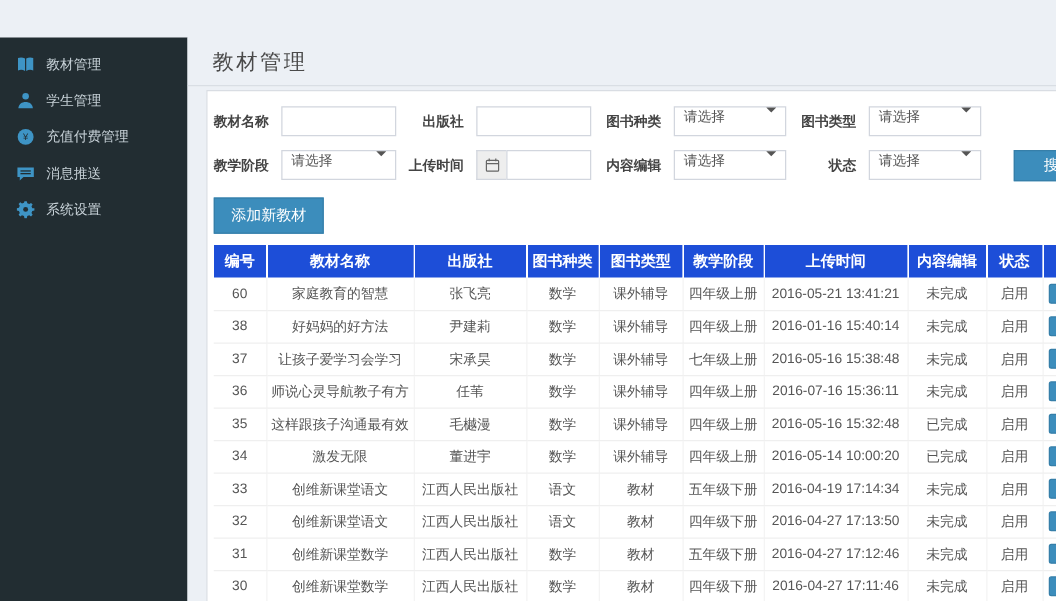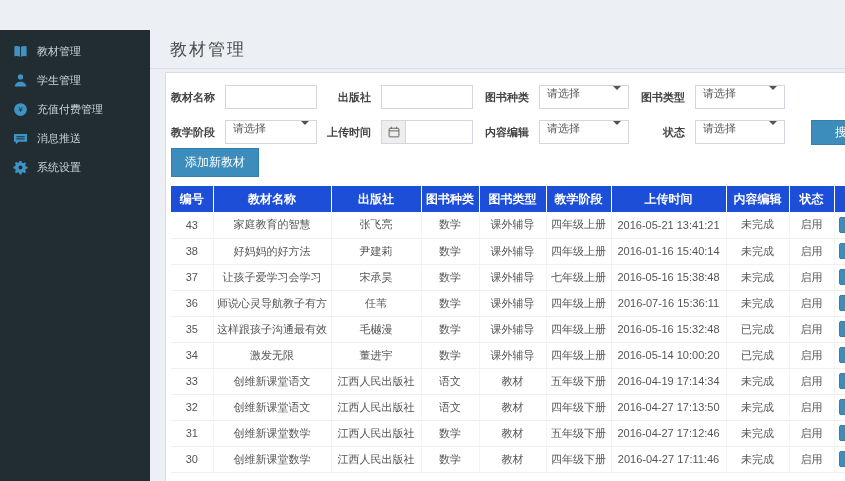--- a/index.html
+++ b/index.html
@@ -38,21 +38,21 @@
   .f-input { width:100%; height:24px; border:1px solid #d2d6de; padding:0 5px; font-size:11px; font-family:inherit; color:#555; }
   .f-select { height:24px; border:1px solid #d2d6de; background:#fff; display:flex; align-items:flex-start; justify-content:space-between; padding:0 7px; cursor:pointer; }
   .f-select span { font-size:11px; color:#555; }
   .caret { width:0; height:0; border-left:4px solid transparent; border-right:4px solid transparent; border-top:4px solid #555; }
   .f-date { display:flex; height:24px; }
   .addon { width:24px; background:#eee; border:1px solid #d2d6de; border-right:none; display:flex; align-items:center; justify-content:center; }
   .addon svg { width:12px; height:12px; }
   .f-date input { flex:1; min-width:0; border:1px solid #d2d6de; font-size:11px; padding:0 4px; font-family:inherit; }
 
   .btn { background:#3c8dbc; border:1px solid #367fa9; color:#fff; font-size:12px; cursor:pointer; font-family:inherit; }
-  .add-btn { display:block; margin:4px 0 9px 0; padding:5px 13px; }
+  .add-btn { display:block; margin:14px 0 9px 0; padding:5px 13px; }
   .search-btn { position:absolute; top:47px; left:645px; width:72px; height:25px; }
 
   
   table.data-table { border-collapse:collapse; table-layout:fixed; width:743px; }
   .data-table th { background:#1d4ed8; color:#fff; font-size:12px; font-weight:bold; height:26px; border-right:1px solid rgba(255,255,255,.5); white-space:nowrap; overflow:hidden; }
   .data-table th:last-child { border-right:none; }
   .data-table td { height:26px; text-align:center; font-size:11px; color:#555; background:#fff; border-bottom:1px solid #efefef; border-right:1px solid #f4f4f4; white-space:nowrap; overflow:hidden; }
   .data-table td:last-child { border-right:none; }
   .row-action-btn { display:block; width:48px; height:16px; background:#3c8dbc; border:1px solid #367fa9; border-radius:2px; margin-left:3px; cursor:pointer; }
 </style>
@@ -189,21 +189,21 @@
               <th>图书类型</th>
               <th>教学阶段</th>
               <th>上传时间</th>
               <th>内容编辑</th>
               <th>状态</th>
               <th></th>
             </tr>
           </thead>
         <tbody>
             <tr>
-              <td>43</td>
+              <td>60</td>
               <td>家庭教育的智慧</td>
               <td>张飞亮</td>
               <td>数学</td>
               <td>课外辅导</td>
               <td>四年级上册</td>
               <td>2016-05-21 13:41:21</td>
               <td>未完成</td>
               <td>启用</td>
               <td>
                 <button class="row-action-btn"></button>

